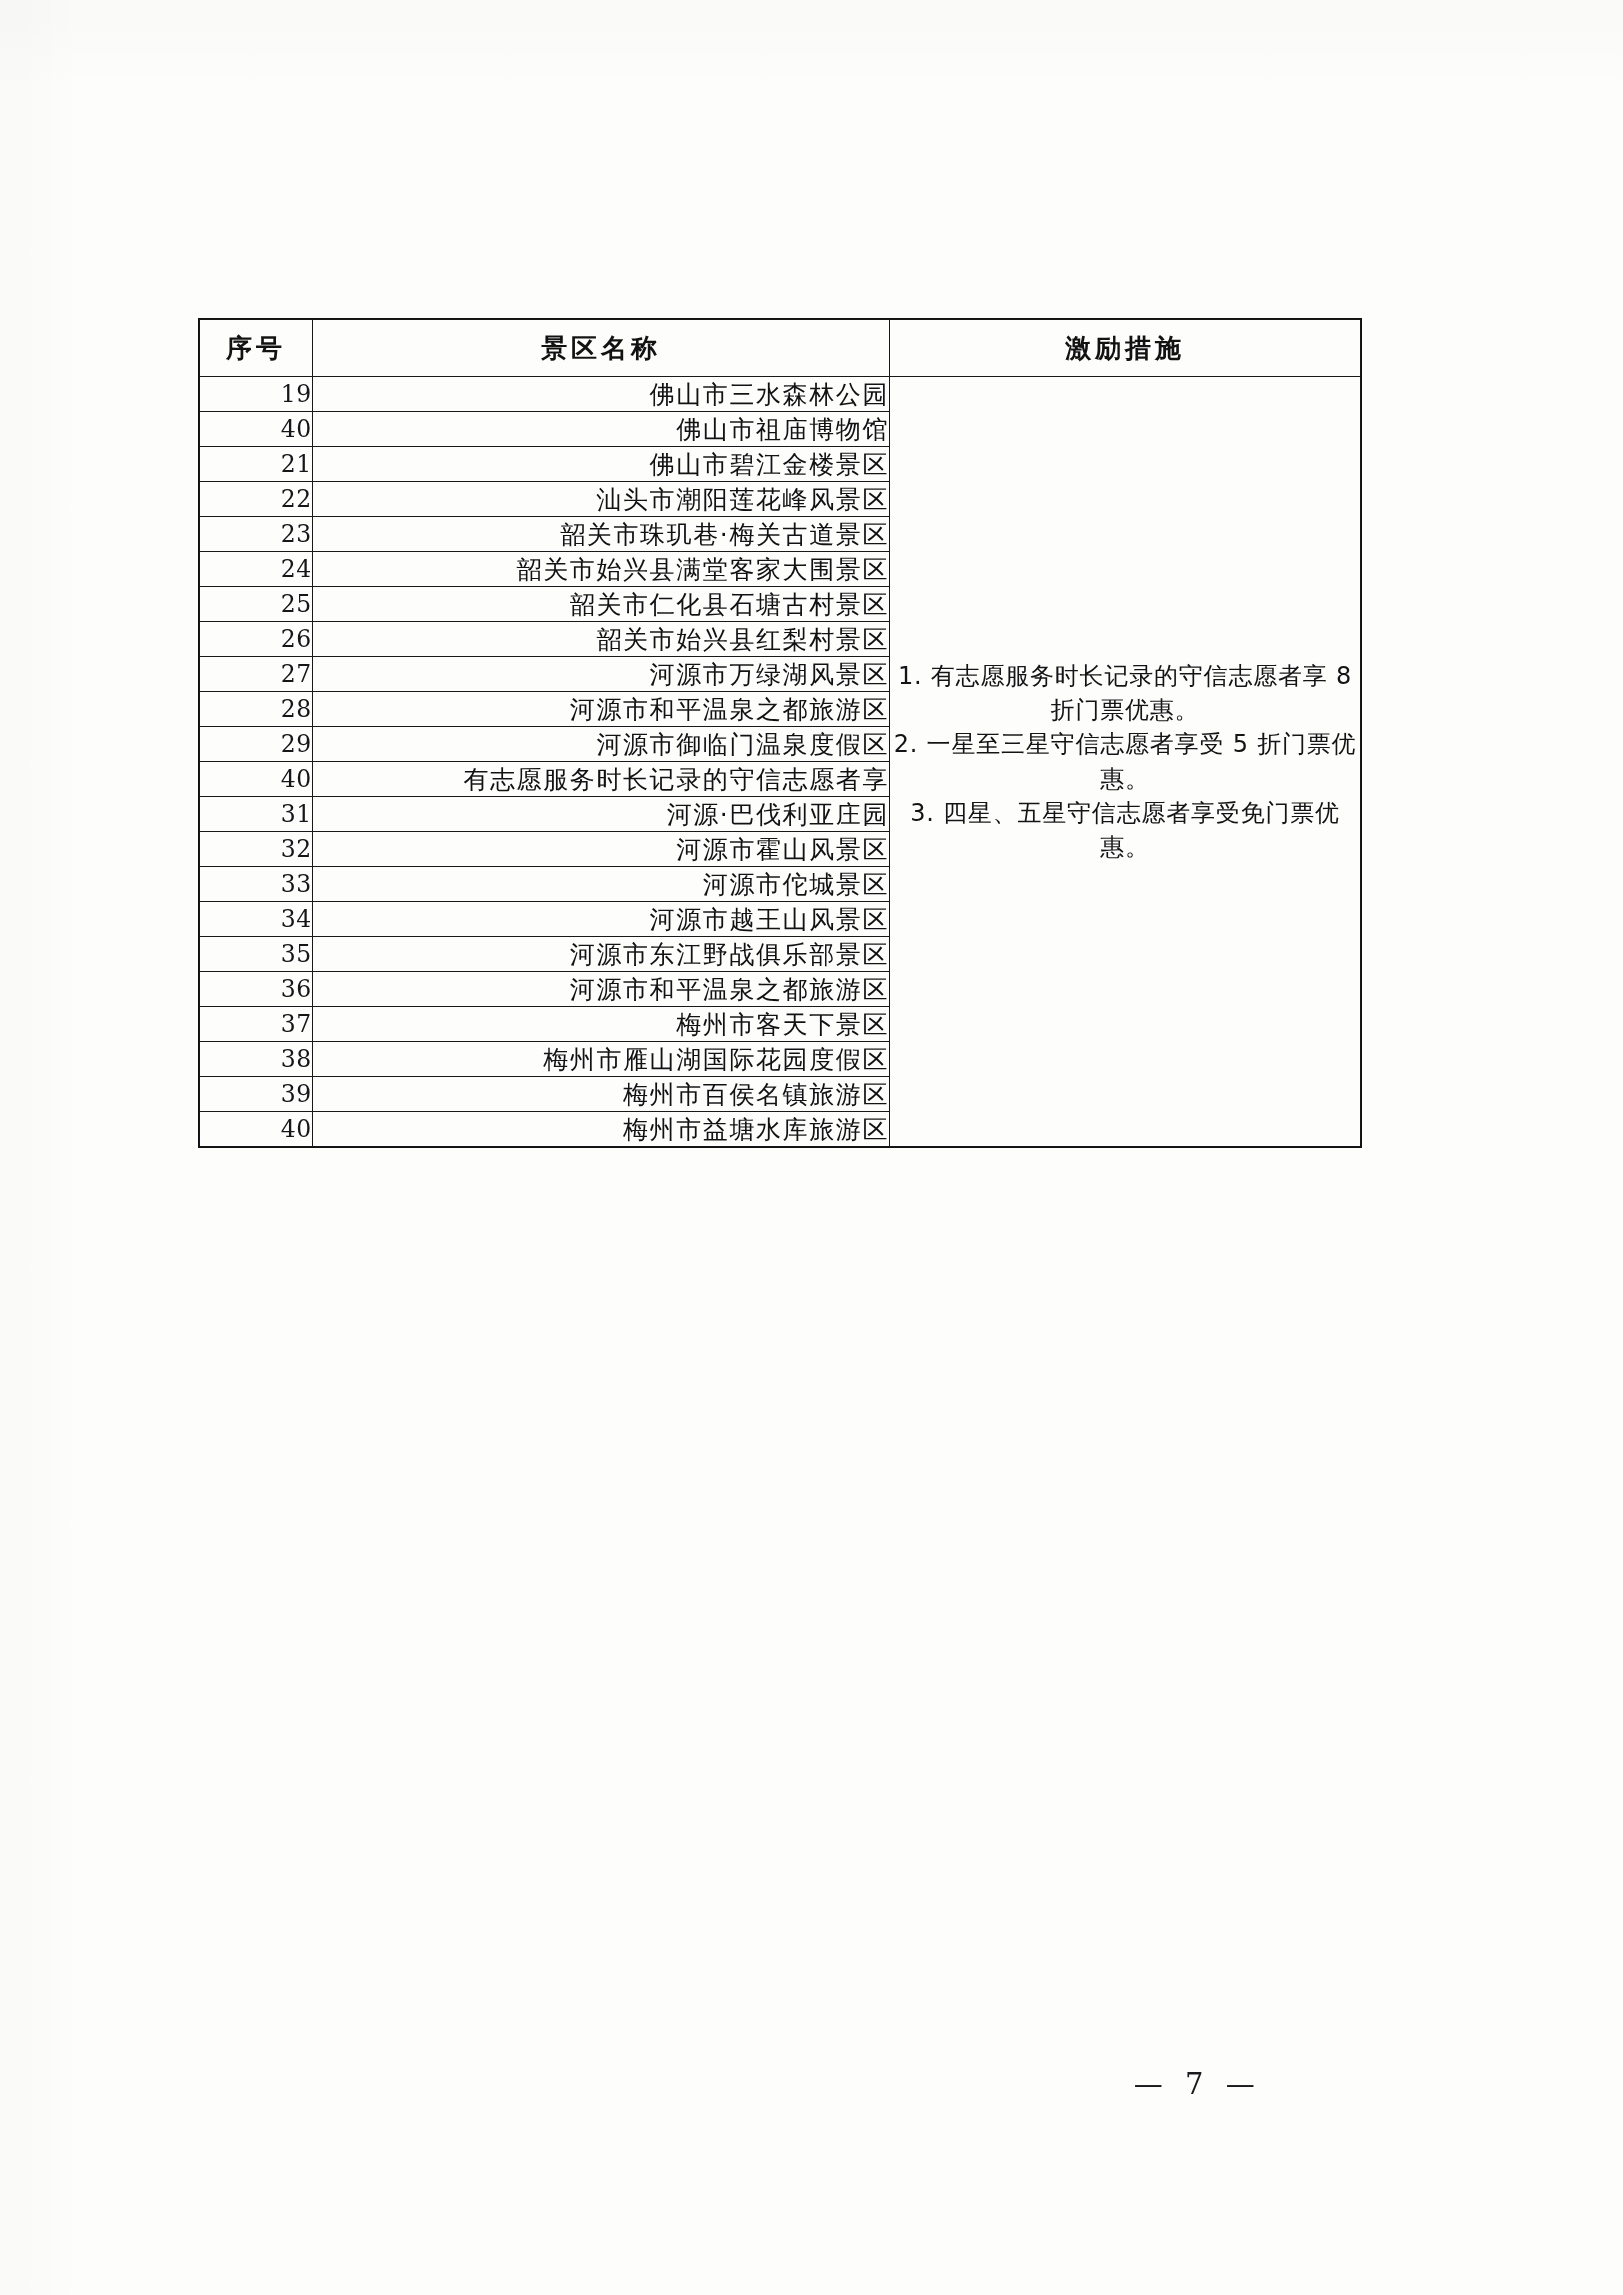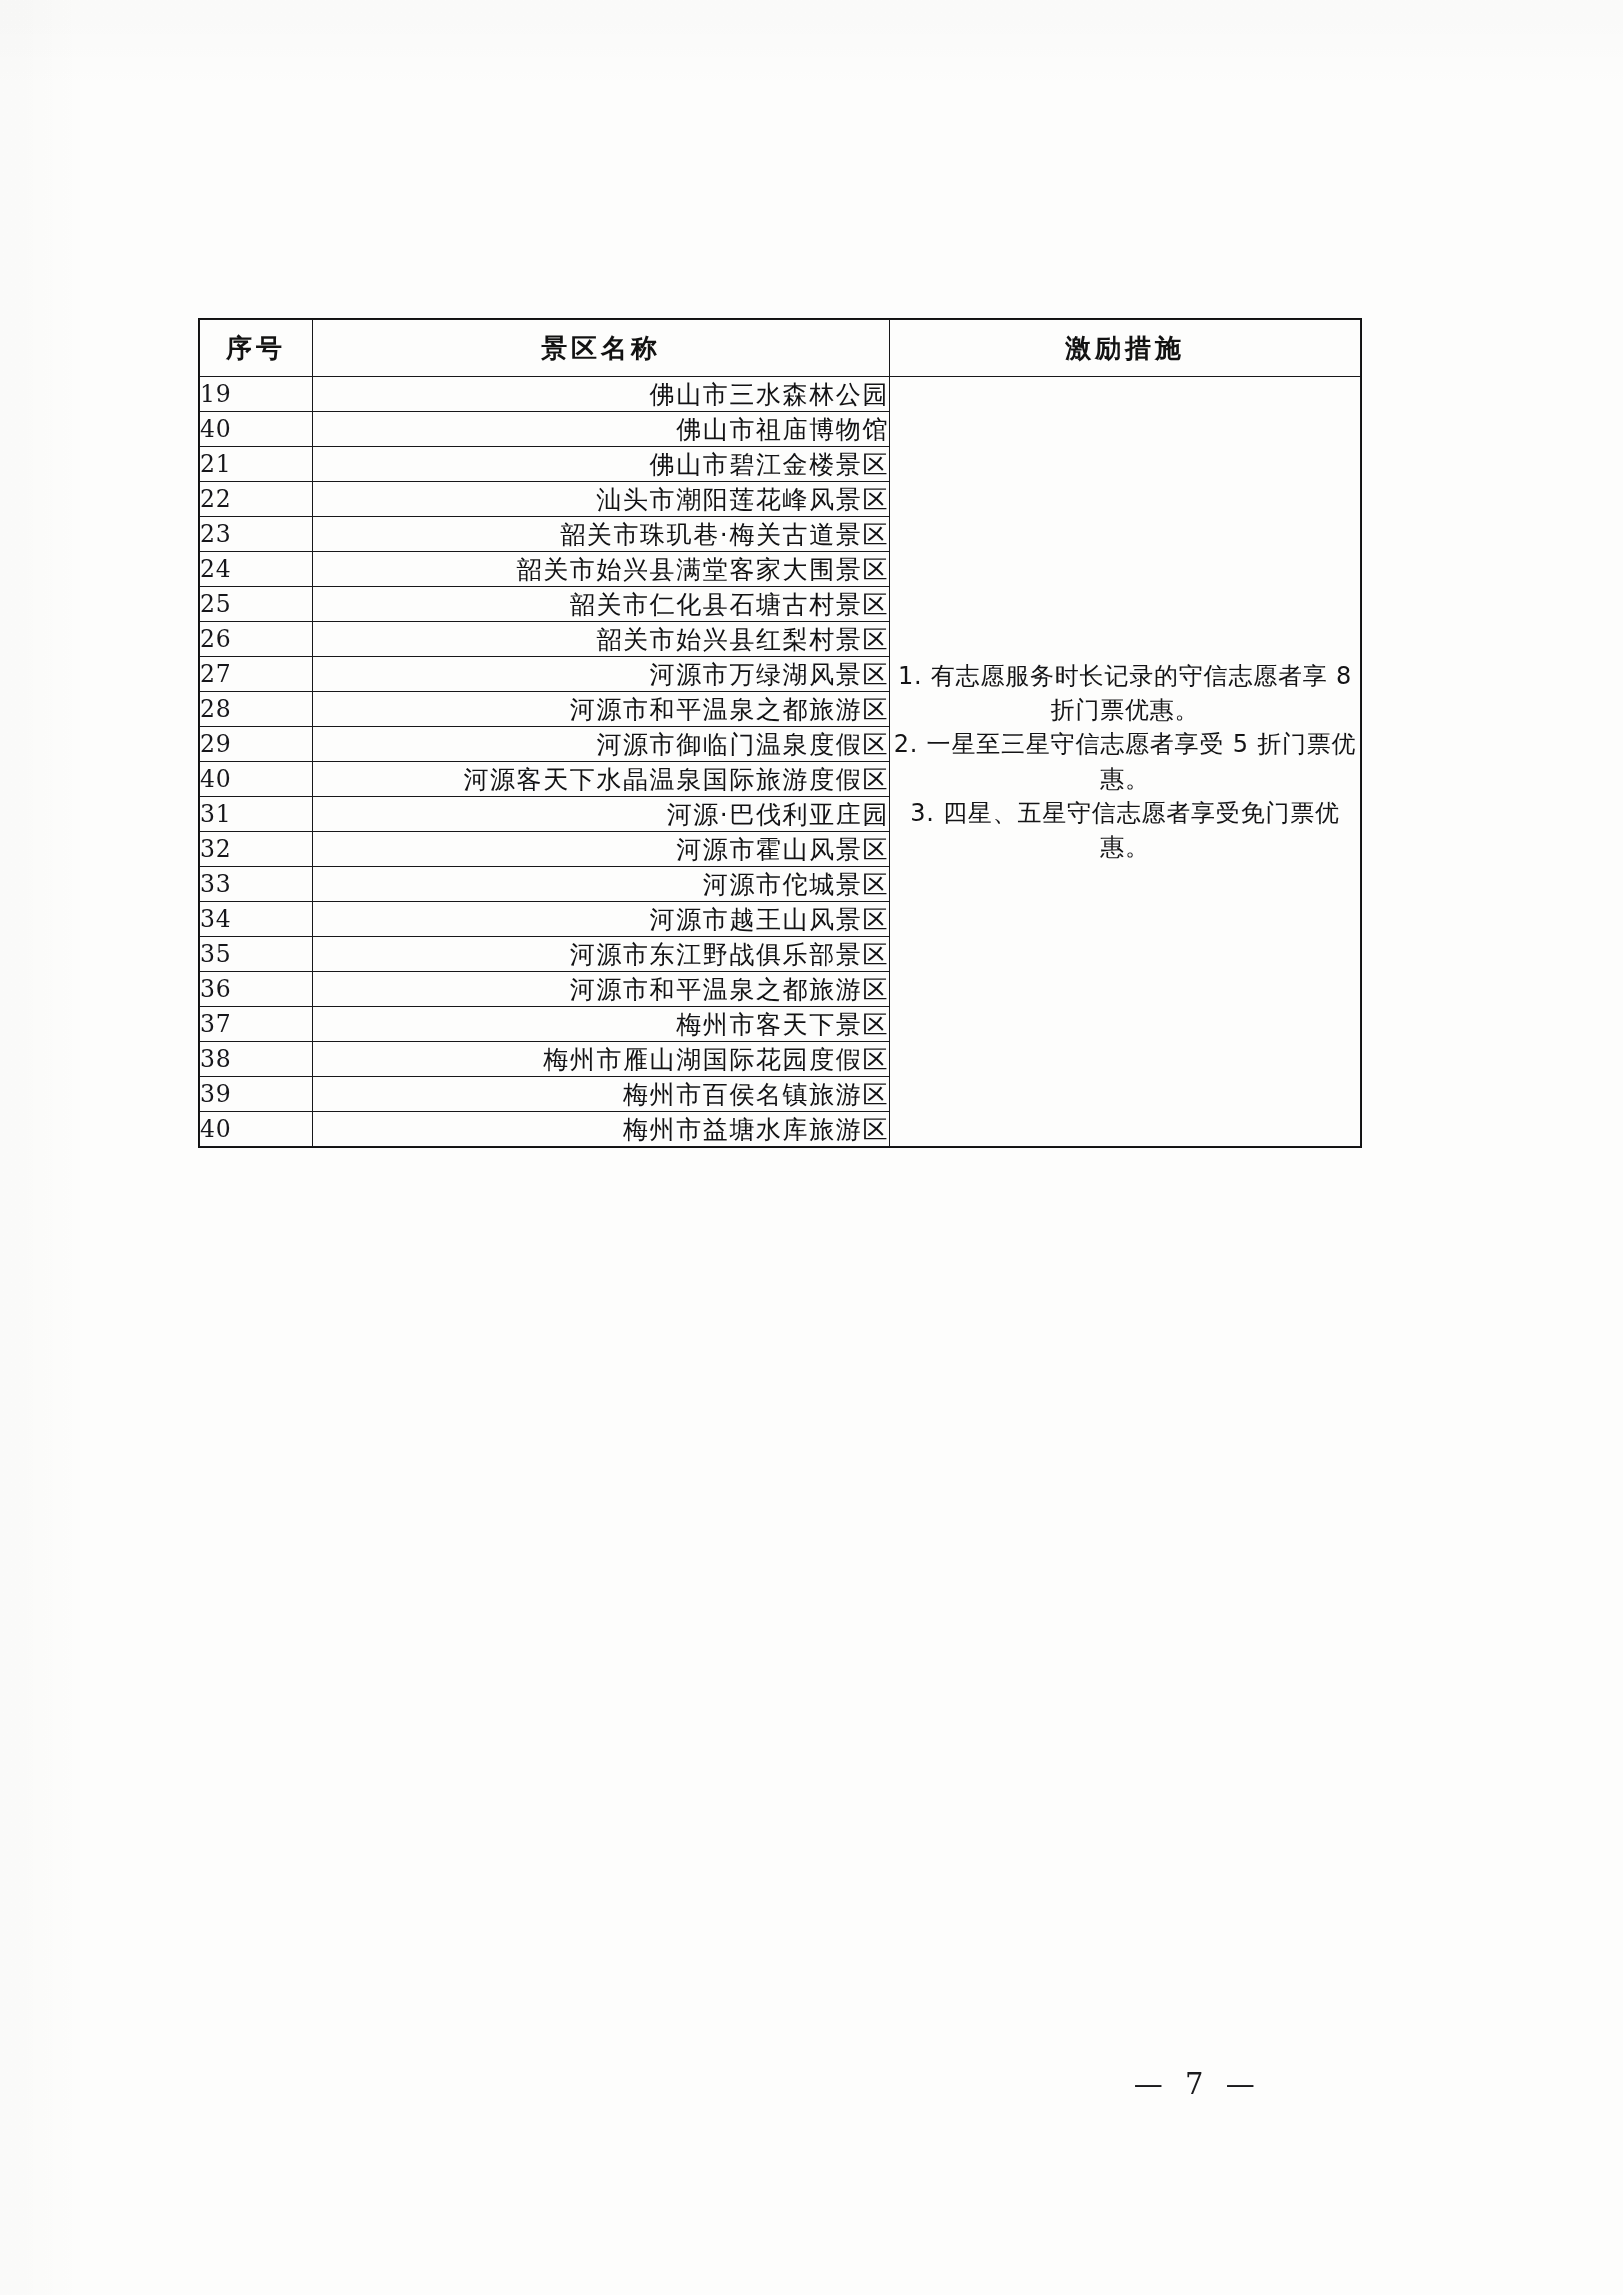--- a/index.html
+++ b/index.html
@@ -59,21 +59,21 @@
     font-size: 26px;
     letter-spacing: 3.9px;
     color: #121212;
     font-family: "DejaVu Sans", "Liberation Sans", sans-serif;
   }
 
   .row-cell {
     height: 34px;
   }
   .idx {
-    text-align: left;
+    text-align: right;
     font-size: 23.5px;
     color: #16161a;
     font-family: "DejaVu Serif", "Liberation Serif", serif;
     letter-spacing: 0.7px;
   }
   .name {
     text-align: right;
     padding-left: 13px;
     font-size: 25px;
     color: #121214;
@@ -178,21 +178,21 @@
           <tr>
             <td class="row-cell idx">28</td>
             <td class="row-cell name">河源市和平温泉之都旅游区</td>
           </tr>
           <tr>
             <td class="row-cell idx">29</td>
             <td class="row-cell name">河源市御临门温泉度假区</td>
           </tr>
           <tr>
             <td class="row-cell idx">40</td>
-            <td class="row-cell name">河源客天下水晶温泉国际旅游度假区</td>
+            <td class="row-cell name">有志愿服务时长记录的守信志愿者享</td>
           </tr>
           <tr>
             <td class="row-cell idx">31</td>
             <td class="row-cell name">河源·巴伐利亚庄园</td>
           </tr>
           <tr>
             <td class="row-cell idx">32</td>
             <td class="row-cell name">河源市霍山风景区</td>
           </tr>
           <tr>

